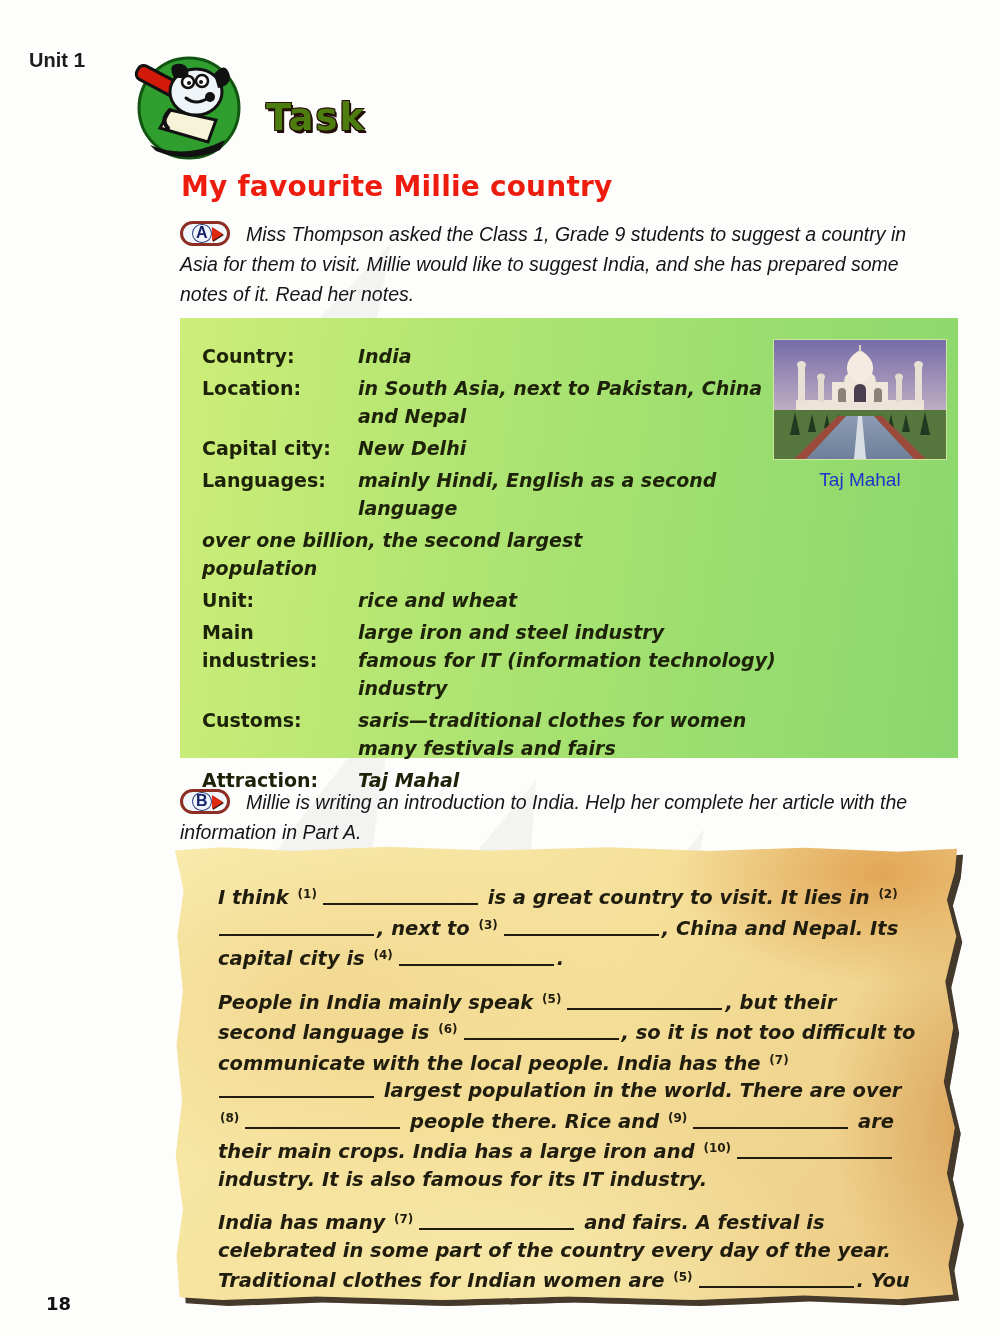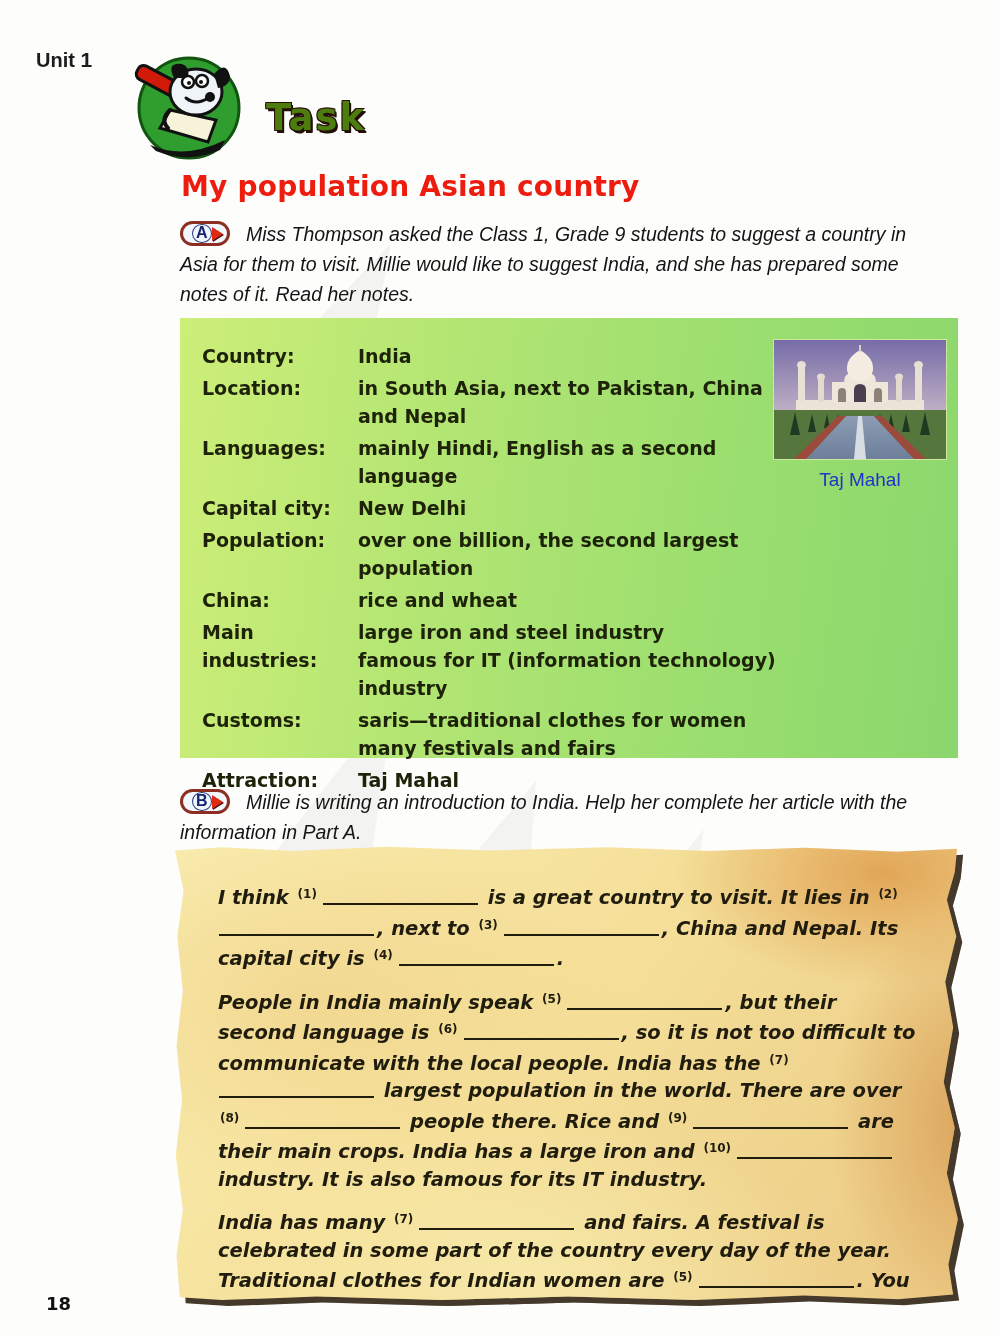--- a/index.html
+++ b/index.html
@@ -7,21 +7,21 @@
     width:1000px;height:1336px;position:relative;overflow:hidden;
     background:#fdfdfc;
     font-family:"Liberation Sans", sans-serif;
     color:#1d1b10;
   }
   
   .wm{position:absolute;background:#f3f3f1;z-index:0;}
   .wm1{width:520px;height:260px;left:230px;top:300px;transform:rotate(24deg);clip-path:polygon(0 100%,18% 0,30% 100%,45% 10%,58% 100%,72% 5%,85% 100%,100% 20%,100% 100%);}
   .wm2{width:560px;height:300px;left:240px;top:760px;transform:rotate(22deg);clip-path:polygon(0 100%,15% 0,28% 100%,44% 8%,60% 100%,75% 2%,88% 100%,100% 30%,100% 100%);}
 
-  .unit-label{position:absolute;left:36px;top:48px;font-size:20px;font-weight:bold;color:#1c1c1c;z-index:2;}
+  .unit-label{position:absolute;left:29px;top:48px;font-size:20px;font-weight:bold;color:#1c1c1c;z-index:2;}
   .unit-label b{font-size:21px;font-weight:800;}
 
   .logo-wrap{position:absolute;left:130px;top:50px;z-index:2;}
   .task-title{
     position:absolute;left:266px;top:96px;z-index:2;
     font-size:37px;font-weight:800;letter-spacing:2px;color:#4d7c0f;
     font-family:"DejaVu Sans", sans-serif;
     text-shadow:2px 2px 0 #231008,-1px -1px 0 #2a120a,1px -1px 0 #2a120a,-1px 1px 0 #2a120a,2px 3px 0 #231008;
   }
   .main-heading{
@@ -47,21 +47,21 @@
 
   
   .notes-box{
     position:absolute;left:180px;top:318px;width:778px;height:440px;z-index:1;
     background:linear-gradient(97deg,#cdee78 0%,#b2e573 35%,#9ade6f 70%,#8bd76d 100%);
     box-sizing:border-box;padding:24px 16px 24px 22px;
   }
   .note-row{display:flex;margin-bottom:4px;
     font-family:"DejaVu Sans", sans-serif;font-size:19px;line-height:28px;}
   .note-label{width:156px;flex:0 0 156px;font-weight:bold;color:#1d2208;}
-  .note-value{font-weight:bold;color:#1d2208;max-width:420px;}
+  .note-value{font-weight:bold;font-style:italic;color:#1d2208;max-width:420px;}
 
   .photo-card{position:absolute;right:10px;top:22px;width:176px;text-align:center;}
   .taj-photo{width:172px;height:119px;display:block;margin:0 auto;box-shadow:0 0 0 1px #cfe6a0;}
   .photo-caption{margin-top:10px;font-size:19px;color:#2233cc;font-family:"Liberation Sans", sans-serif;}
 
   
   .parchment-wrap{position:absolute;left:175px;top:845px;width:786px;height:456px;z-index:1;
     filter:drop-shadow(6px 6px 0 rgba(42,30,14,0.88));}
   .parchment{
     width:100%;height:100%;box-sizing:border-box;
@@ -112,21 +112,21 @@
     <circle cx="72" cy="31" r="6" fill="#fff" stroke="#111" stroke-width="2.5"></circle>
     <circle cx="59" cy="33" r="2" fill="#111"></circle>
     <circle cx="71" cy="32" r="2" fill="#111"></circle>
     <path d="M56 48 Q66 56 78 48" fill="none" stroke="#111" stroke-width="3" stroke-linecap="round"></path>
     <circle cx="80" cy="47" r="5" fill="#111"></circle>
     <path d="M40 60 Q30 70 38 78" fill="none" stroke="#111" stroke-width="4" stroke-linecap="round"></path>
   </svg>
 </div>
 
 <div class="task-title">Task</div>
-<div class="main-heading">My population Asian country</div>
+<div class="main-heading">My favourite Millie country</div>
 
 <div class="part-block part-a">
   <span class="part-badge">
     <span class="badge-letter">A</span>
     <span class="play-tri"></span>
   </span>
   <span>Miss Thompson asked the Class 1, Grade 9 students to suggest a country in Asia for them to visit. Millie would like to suggest India, and she has prepared some notes of it. Read her notes.</span>
 </div>
 
 <div class="notes-box">
@@ -138,39 +138,38 @@
         </div>
       </div>
       <div class="note-row">
         <span class="note-label">Location:</span>
         <div class="note-value">
           <div>in South Asia, next to Pakistan, China</div>
           <div>and Nepal</div>
         </div>
       </div>
       <div class="note-row">
+        <span class="note-label">Capital city:</span>
+        <div class="note-value">
+          <div>New Delhi</div>
+        </div>
+      </div>
+      <div class="note-row">
         <span class="note-label">Languages:</span>
         <div class="note-value">
           <div>mainly Hindi, English as a second language</div>
         </div>
       </div>
       <div class="note-row">
-        <span class="note-label">Capital city:</span>
-        <div class="note-value">
-          <div>New Delhi</div>
-        </div>
-      </div>
-      <div class="note-row">
-        <span class="note-label">Population:</span>
         <div class="note-value">
           <div>over one billion, the second largest population</div>
         </div>
       </div>
       <div class="note-row">
-        <span class="note-label">China:</span>
+        <span class="note-label">Unit:</span>
         <div class="note-value">
           <div>rice and wheat</div>
         </div>
       </div>
       <div class="note-row">
         <span class="note-label">Main industries:</span>
         <div class="note-value">
           <div>large iron and steel industry</div>
           <div>famous for IT (information technology) industry</div>
         </div>

